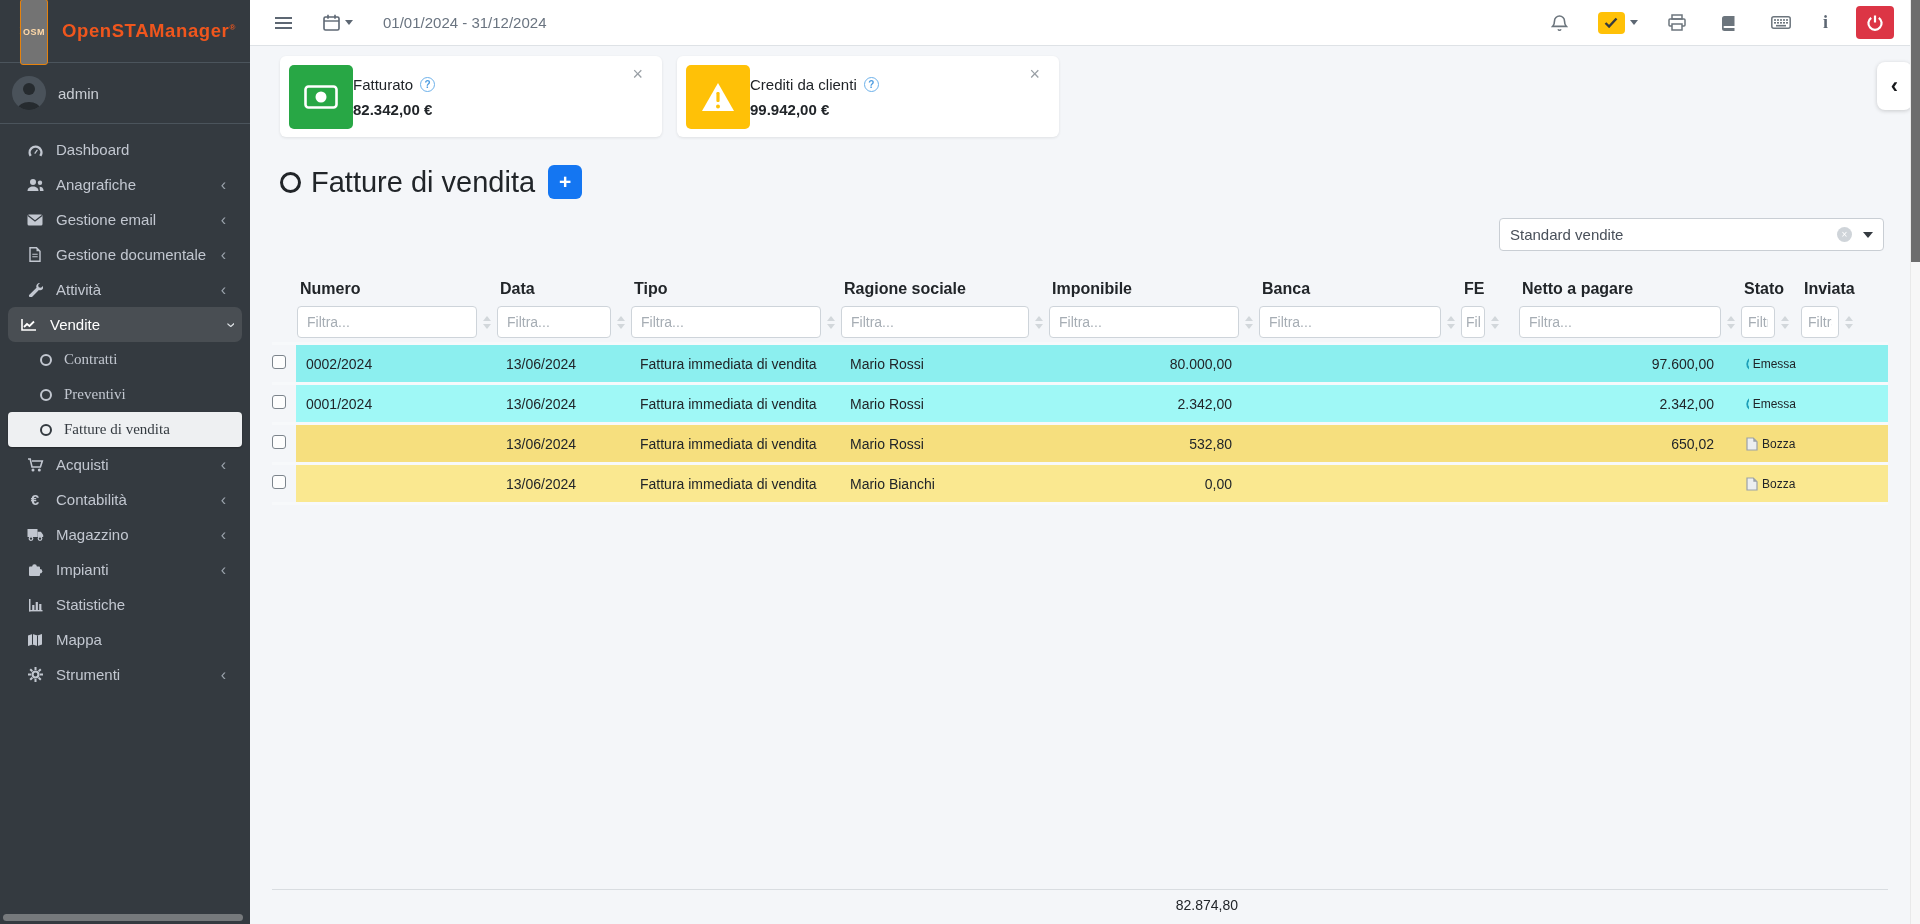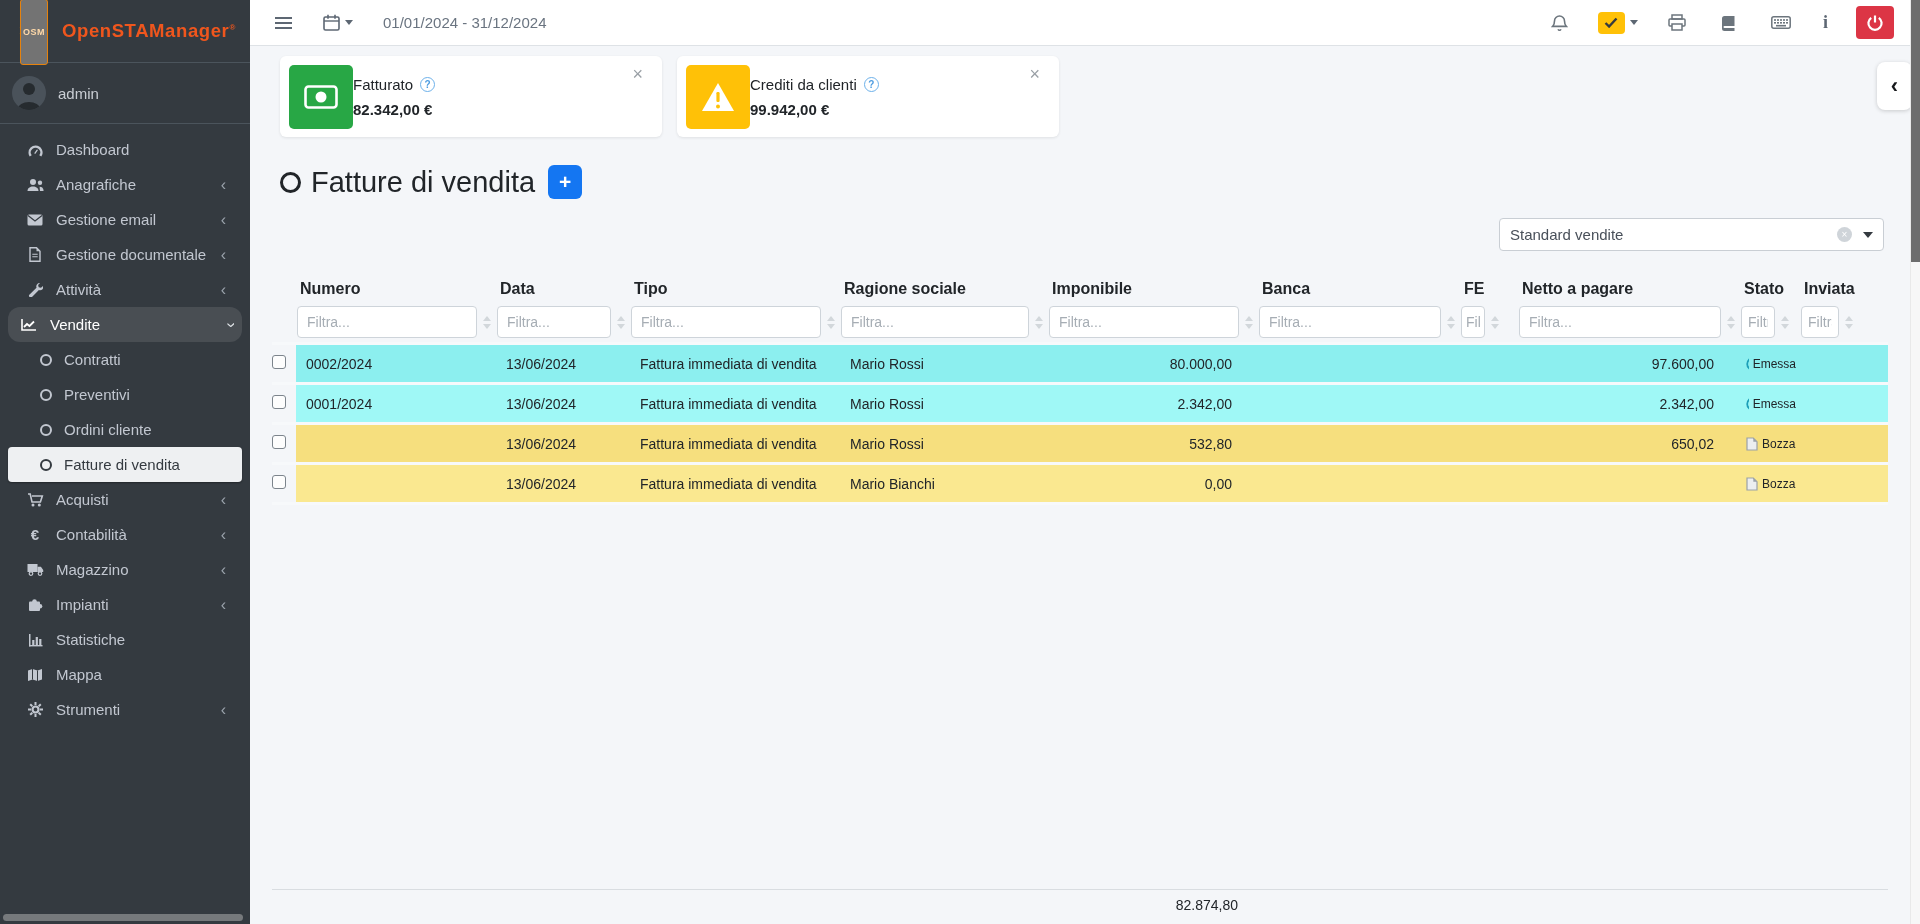--- a/index.html
+++ b/index.html
@@ -25,23 +25,23 @@
   .search-row { display:flex; margin:14px 10px 8px 10px; height:31px; }
   .search-input { flex:1; background:#3f474e; border:1px solid #56606a; border-right:none; border-radius:4px 0 0 4px;
                   color:#c2c7d0; font-size:14px; padding:0 10px; outline:none; font-family:inherit; min-width:0;}
   .search-input::placeholder { color:#8f99a3; }
   .search-btn { width:38px; background:#3f474e; border:1px solid #56606a; border-radius:0 4px 4px 0; display:flex; align-items:center; justify-content:center; cursor:pointer; }
   .nav { margin-top:8px; }
   .nav-item { display:flex; align-items:center; height:35px; padding:0 24px; color:#c2c7d0; font-size:15px; cursor:pointer; }
   .nav-item .icon { width:22px; margin-right:10px; display:flex; justify-content:center; align-items:center; }
   .nav-item .chev { margin-left:auto; color:#9aa2ab; font-size:16px; line-height:1; }
   .chev-down { display:inline-block; transform:rotate(-90deg); }
-  .nav-item.open { background:#494e53; border-radius:12px; margin:0 8px; padding:0 10px; color:#fff; }
+  .nav-item.open { background:#494e53; border-radius:7px; margin:0 8px; padding:0 10px; color:#fff; }
   .nav-item.open .chev { color:#dfe3e7; }
-  .sub-item { display:flex; align-items:center; height:35px; padding-left:40px; color:#c2c7d0; font-size:15px; cursor:pointer; }
+  .sub-item { display:flex; align-items:center; height:35px; padding-left:40px; color:#c2c7d0; font-size:15px; cursor:pointer;font-family:Liberation Serif, serif; }
   .ring { width:12px; height:12px; border:2px solid currentColor; border-radius:50%; margin-right:12px; flex:0 0 12px;}
   .sub-item.active { background:#eef0f2; color:#343a40; border-radius:4px; margin:0 8px; padding-left:32px; box-shadow:0 1px 2px rgba(0,0,0,.35); }
   .euro-glyph { font-size:15px; color:#c2c7d0; font-weight:bold; }
   .sidebar-hscroll { position:absolute; bottom:3px; left:3px; width:240px; height:7px; background:#76797c; border-radius:4px; cursor:pointer; }
 
   
   .topbar { position:absolute; left:250px; top:0; width:1660px; height:46px; background:#fff; border-bottom:1px solid #dee2e6;
             display:flex; align-items:center; padding:0 16px 0 20px; z-index:25; }
   .tb-btn { background:none; border:none; padding:4px; display:flex; align-items:center; cursor:pointer; }
   .caret { width:0; height:0; border-left:4px solid transparent; border-right:4px solid transparent; border-top:5px solid #5d6773; margin-left:5px; }
@@ -185,24 +185,20 @@
       <span class="lbl">Vendite</span>
       <span class="chev chev-down">‹</span>
     </div>
     <div class="sub-item">
       <span class="ring"></span>
       <span class="lbl">Contratti</span>
     </div>
     <div class="sub-item">
       <span class="ring"></span>
       <span class="lbl">Preventivi</span>
-    </div>
-    <div class="sub-item">
-      <span class="ring"></span>
-      <span class="lbl">Ordini cliente</span>
     </div>
     <div class="sub-item active">
       <span class="ring"></span>
       <span class="lbl">Fatture di vendita</span>
     </div>
     <div class="nav-item">
       <span class="icon">
           <svg width="17" height="14">
             <path d="M1 1h2.2l1.8 8h8.4l1.9-6H5" stroke="#c2c7d0" stroke-width="1.6" fill="none"></path>
             <circle cx="6" cy="12" r="1.5" fill="#c2c7d0"></circle>

